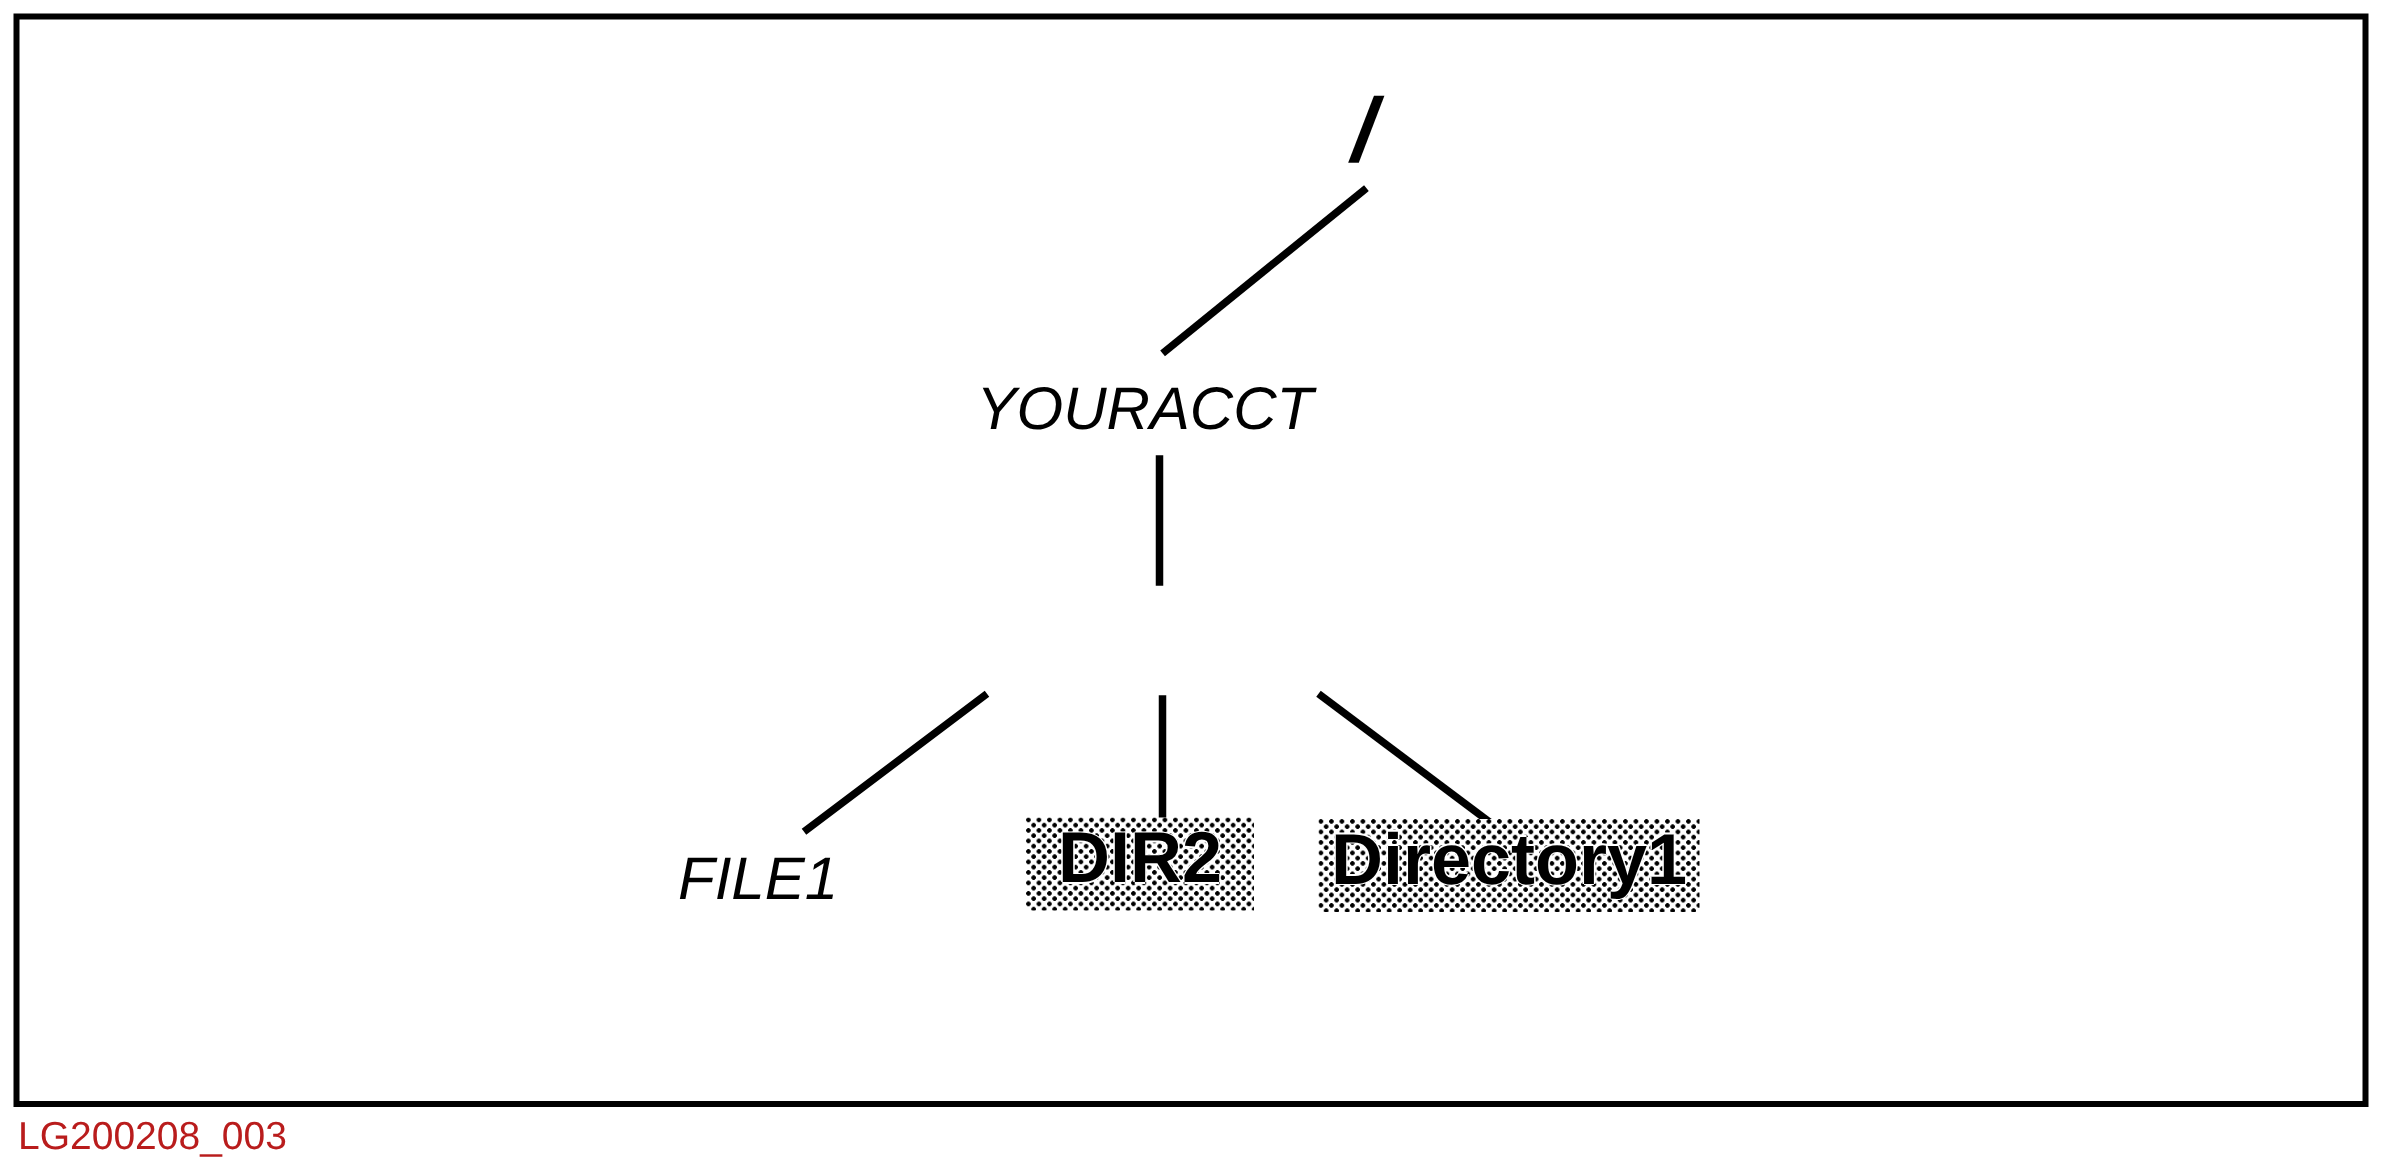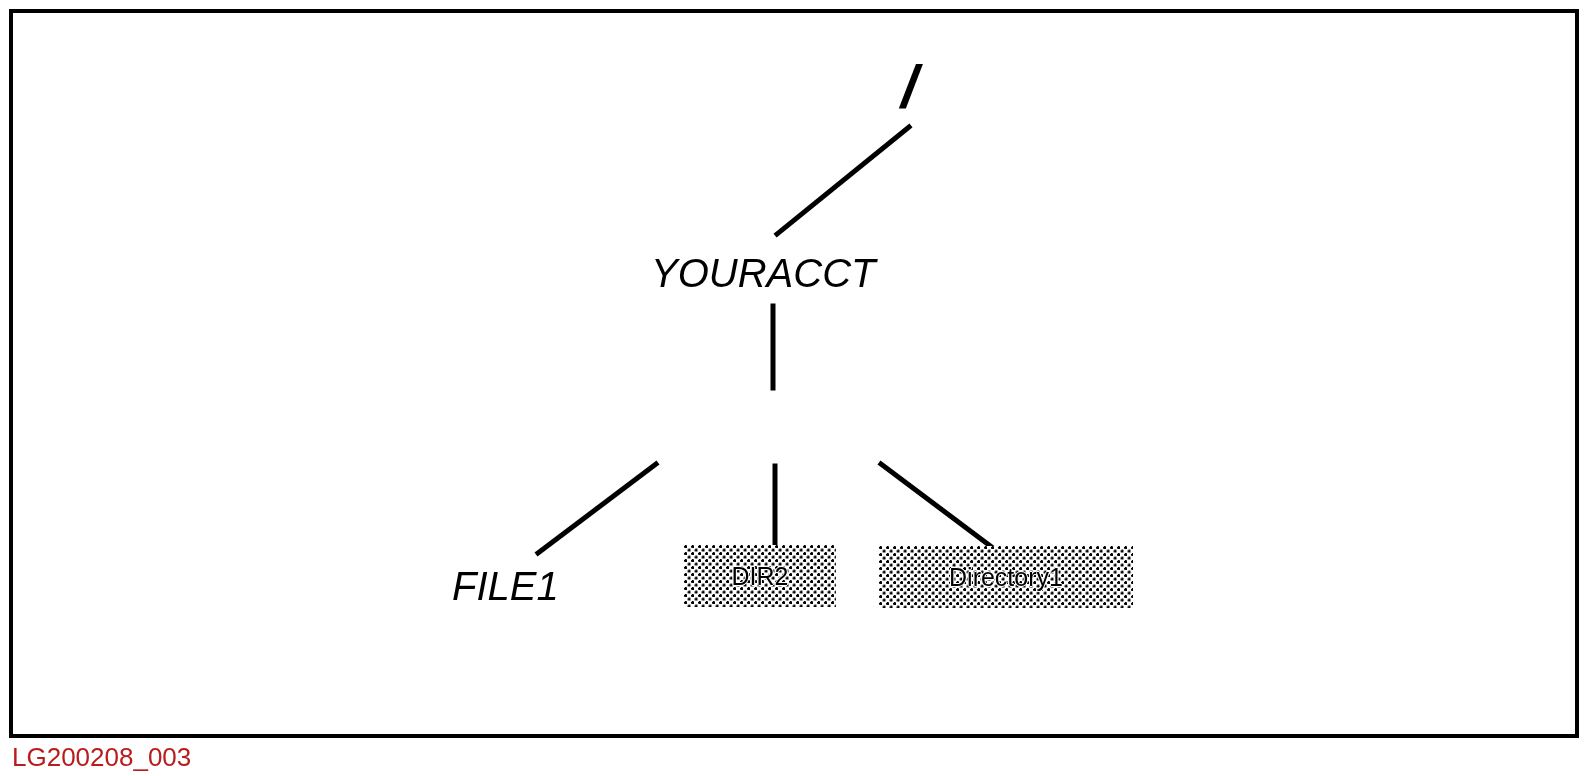--- a/index.html
+++ b/index.html
@@ -63,24 +63,23 @@
     font-size: 60px;
     font-weight: 700;
     font-style: italic;
     letter-spacing: 0px;
   }
 
   
   .node-highlight {
     position: absolute;
     display: flex;
-    align-items: center;
     justify-content: center;
-    font-size: 25px;
-    font-weight: 400;
+    font-size: 48px;
+    font-weight: 700;
     color: #000000;
     background-color: #ffffff;
     background-image:
       radial-gradient(circle at 1.6px 1.6px, #000000 1.35px, rgba(0,0,0,0) 1.6px),
       radial-gradient(circle at 1.6px 1.6px, #000000 1.35px, rgba(0,0,0,0) 1.6px);
     background-size: 7px 7px, 7px 7px;
     background-position: 0 0, 3.5px 3.5px;
     box-sizing: border-box;
   }
 

